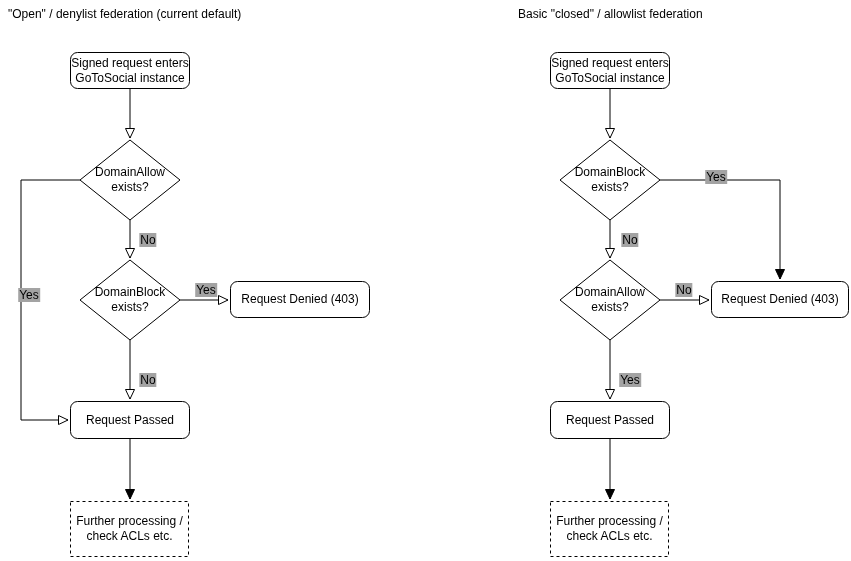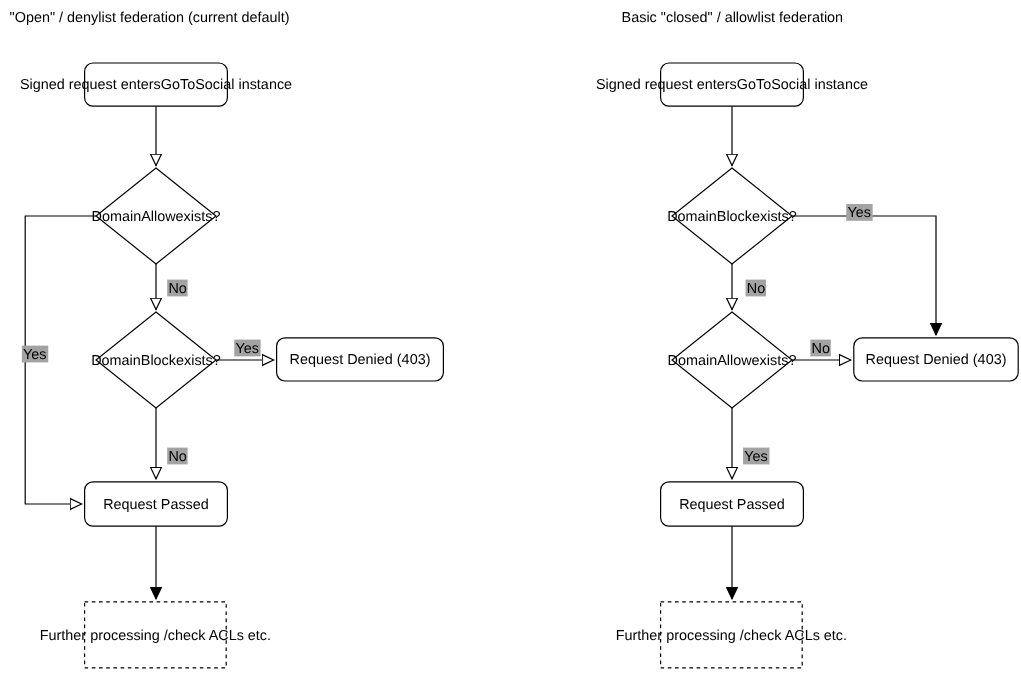--- a/index.html
+++ b/index.html
@@ -24,20 +24,21 @@
   .chart-title {
     position: absolute;
     font-size: 12px;
     line-height: 15px;
     white-space: nowrap;
     color: #000000;
   }
   .node-label {
     position: absolute;
     display: flex;
+    flex-direction: column;
     align-items: center;
     justify-content: center;
     text-align: center;
     font-size: 12px;
     line-height: 15px;
     white-space: nowrap;
     color: #000000;
     pointer-events: none;
   }
   .edge-label {

